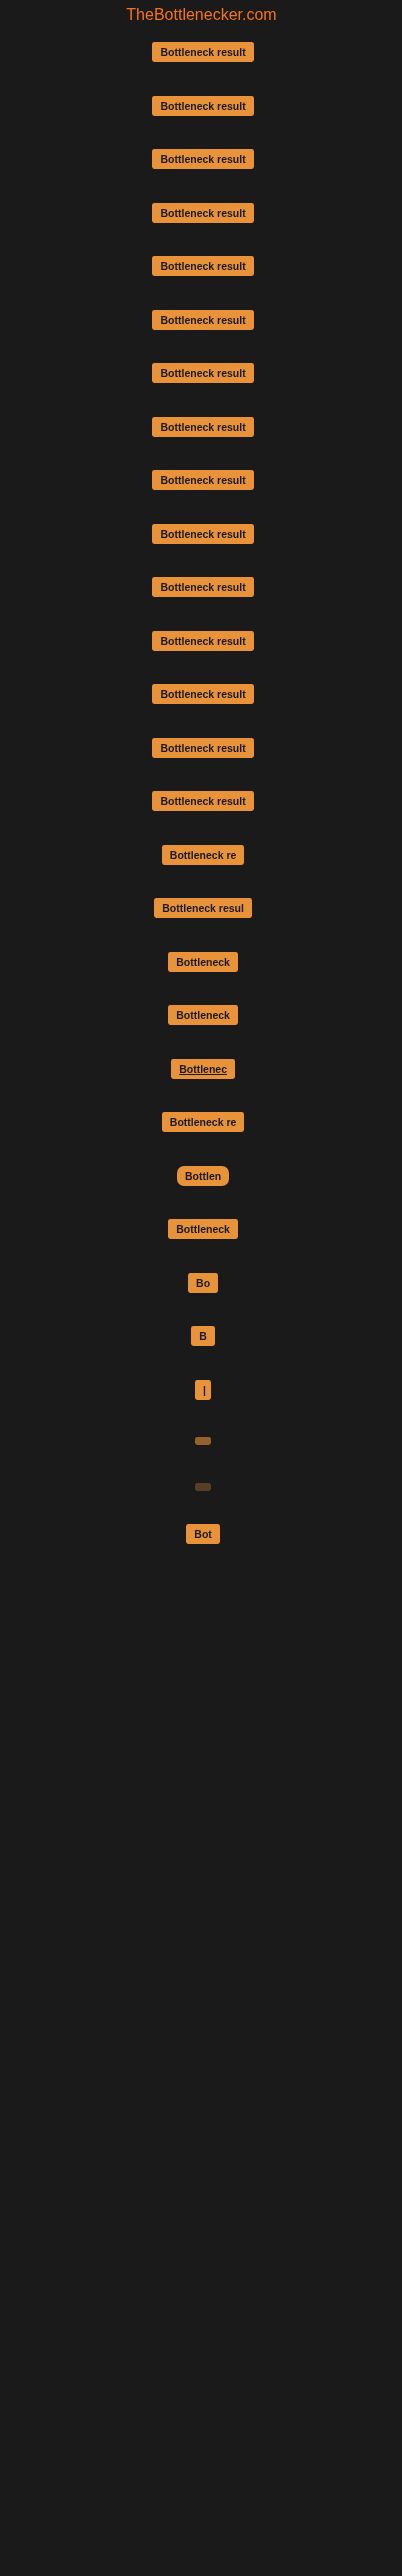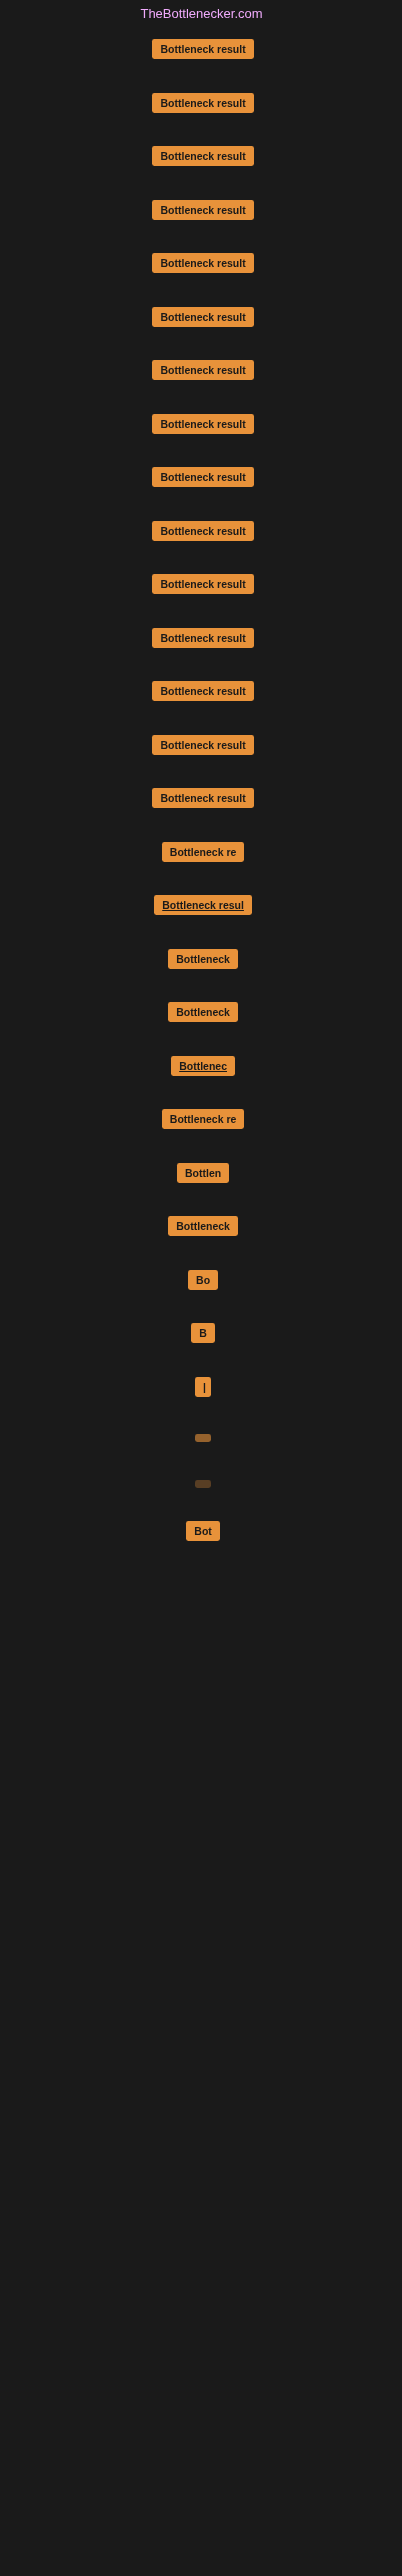--- a/index.html
+++ b/index.html
@@ -12,22 +12,22 @@
       background-color: #1a1a1a;
       width: 403px;
       min-height: 2576px;
       font-family: Arial, sans-serif;
       position: relative;
     }
 
     .site-header {
       text-align: center;
       padding: 6.4px 0 9.7px 0;
-      color: #f0abfc;
-      font-size: 13px;
+      color: #f97316;
+      font-size: 16px;
       font-weight: normal;
     }
 
     .bottleneck-item {
       margin-bottom: 0px;
       padding: 8px 0 22.5px 0;
     }
 
     .bottleneck-badge {
       display: inline-block;
@@ -51,27 +51,27 @@
     .item-7 .bottleneck-badge { max-width: 129px; }
     .item-8 .bottleneck-badge { max-width: 127px; }
     .item-9 .bottleneck-badge { max-width: 130px; }
     .item-10 .bottleneck-badge { max-width: 127px; }
     .item-11 .bottleneck-badge { max-width: 130px; }
     .item-12 .bottleneck-badge { max-width: 122px; }
     .item-13 .bottleneck-badge { max-width: 127px; }
     .item-14 .bottleneck-badge { max-width: 125px; }
     .item-15 .bottleneck-badge { max-width: 123px; }
     .item-16 .bottleneck-badge { max-width: 119px; }
-    .item-17 .bottleneck-badge { max-width: 117px; text-decoration: underline; }
+    .item-17 .bottleneck-badge { max-width: 117px; }
     .item-18 .bottleneck-badge { max-width: 113px; }
     .item-19 .bottleneck-badge { max-width: 95px; }
     .item-20 .bottleneck-badge { max-width: 103px; }
     .item-21 .bottleneck-badge { max-width: 91px; text-decoration: underline; }
     .item-22 .bottleneck-badge { max-width: 89px; }
-    .item-23 .bottleneck-badge { max-width: 103px; }
+    .item-23 .bottleneck-badge { max-width: 103px; border-radius: 7px; }
     .item-24 .bottleneck-badge { max-width: 83px; }
     .item-25 .bottleneck-badge { max-width: 95px; }
     .item-26 .bottleneck-badge { max-width: 36px; }
     .item-27 .bottleneck-badge { max-width: 14.5px; }
     .item-28 .bottleneck-badge { max-width: 8px; opacity: 0.6; }
     .item-29 .bottleneck-badge { max-width: 6.4px; opacity: 0.3; }
     .item-30 .bottleneck-badge { max-width: 40px; }
 
     .items-container {
       padding: 0 0 0 3.2px;

